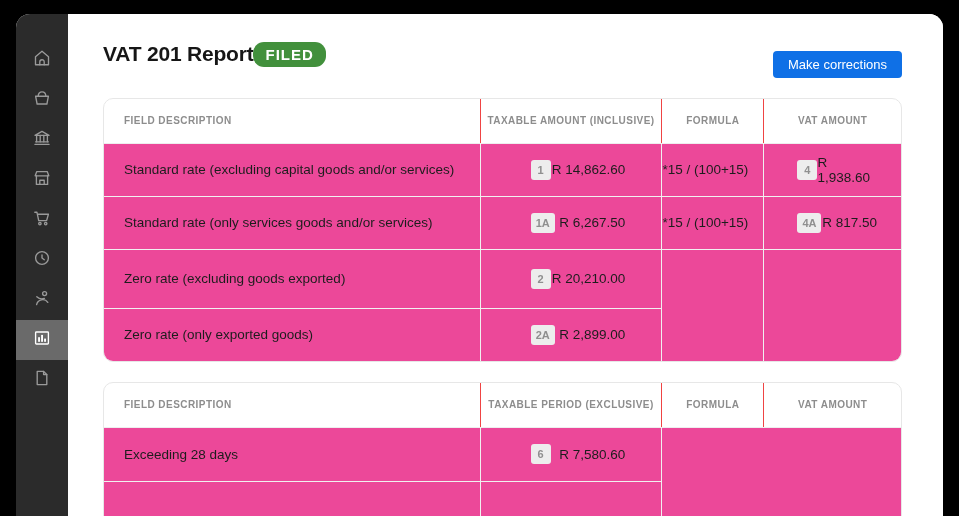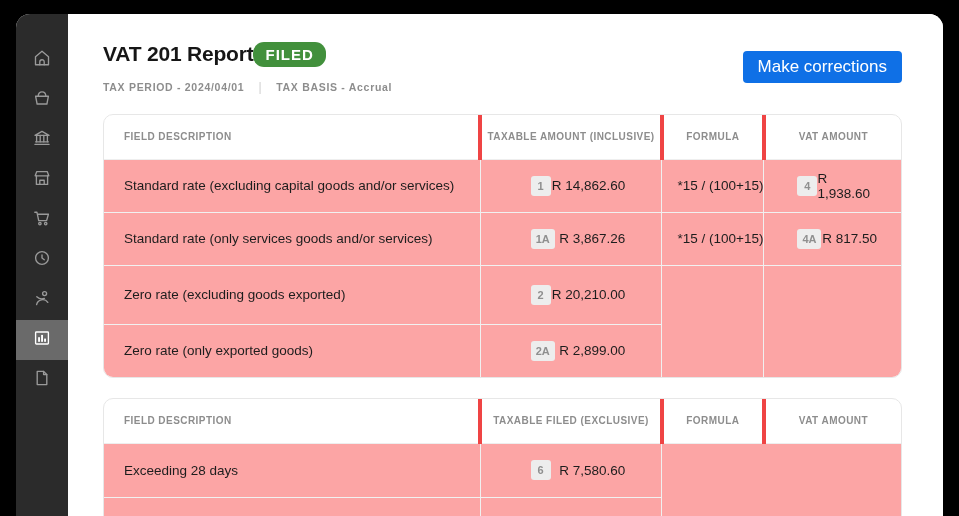--- a/index.html
+++ b/index.html
@@ -54,66 +54,66 @@
     margin-top: 13px;
     font-size: 10.5px; font-weight: 600; letter-spacing: 0.7px;
     color: #8d8d8d;
     display: flex; align-items: center; gap: 14px;
   }
   .sub-divider { color: #cfcfcf; font-weight: 400; font-size: 12px; }
   .primary-btn {
     margin-top: 9px;
     background: #0f70e6; color: #fff;
     border: none; border-radius: 4px;
-    font-size: 17px; padding: 6px 15px;
+    font-size: 13px; padding: 6px 15px;
     font-family: inherit;
     cursor: pointer;
   }
 
   
   .card {
     margin-top: 20px;
     border: 1px solid #e7e7e7;
     border-radius: 10px;
     overflow: hidden;
     background: #fff;
   }
   table { width: 100%; border-collapse: collapse; table-layout: fixed; }
   th {
     height: 44px;
     font-size: 10px; font-weight: 600; letter-spacing: 0.45px;
     color: #8d8d8d; text-align: center;
-    border-right: 4px solid #ef4444;
+    border-right: 1px solid #ef4444;
     border-bottom: 1px solid #eeeeee;
     padding: 0;
   }
   th.desc-col { text-align: left; padding-left: 20px; }
   td {
     height: 53px;
     font-size: 13.5px; color: #1d1d1d;
     border-right: 1px solid #f0f0f0;
     border-bottom: 1px solid #f1f1f1;
     padding: 0;
-    background: #fca5a5;
+    background: #ec4899;
   }
   .col-last { border-right: none; }
   .row-last { border-bottom: none; }
   td.desc-cell { padding-left: 20px; text-align: left; }
   .amt-wrap { display: flex; align-items: center; justify-content: space-between; padding: 0 36px 0 50px; }
   .vat-wrap { display: flex; align-items: center; justify-content: space-between; padding: 0 24px 0 33px; }
   .box-badge {
     min-width: 20px; height: 20px;
     background: #ededed; color: #8f8f8f;
     border-radius: 3px;
     font-size: 11px; font-weight: 600;
     display: inline-flex; align-items: center; justify-content: center;
     padding: 0 5px;
   }
   .amt-val { color: #1d1d1d; }
-  td.formula-cell { text-align: right; }
+  td.formula-cell { text-align: left; }
 </style>
 </head>
 <body>
 
 <div class="frame">
   <div class="app-window">
 
     <nav class="sidebar">
       <div class="side-item">
         <span><svg viewBox="0 0 20 20">
@@ -176,25 +176,20 @@
         </svg></span>
       </div>
     </nav>
 
     <main class="main">
       <div class="header-row">
         <div>
           <div class="title-row">
             <h1 class="page-title">VAT 201 Report</h1>
             <span class="filed-badge">FILED</span>
-          </div>
-          <div class="subtitle">
-            <span>TAX PERIOD - 2024/04/01</span>
-            <span class="sub-divider">|</span>
-            <span>TAX BASIS - Accrual</span>
           </div>
         </div>
         <button class="primary-btn">Make corrections</button>
       </div>
 
       <div class="card">
         <table>
           <colgroup>
             <col style="width:47.2%">
               <col style="width:22.8%">
@@ -224,21 +219,21 @@
                   <span class="box-badge">4</span>
                   <span class="amt-val">R 1,938.60</span>
                 </div>
               </td>
             </tr>
             <tr>
               <td class="desc-cell">Standard rate (only services goods and/or services)</td>
               <td>
                 <div class="amt-wrap">
                   <span class="box-badge">1A</span>
-                  <span class="amt-val">R 3,867.26</span>
+                  <span class="amt-val">R 6,267.50</span>
                 </div>
               </td>
               <td class="formula-cell">*15 / (100+15)</td>
               <td class="col-last">
                 <div class="vat-wrap">
                   <span class="box-badge">4A</span>
                   <span class="amt-val">R 817.50</span>
                 </div>
               </td>
             </tr>
@@ -270,21 +265,21 @@
         <table>
           <colgroup>
             <col style="width:47.2%">
               <col style="width:22.8%">
               <col style="width:12.8%">
               <col style="width:17.2%">
           </colgroup>
           <thead>
             <tr>
               <th class="desc-col">FIELD DESCRIPTION</th>
-              <th>TAXABLE FILED (EXCLUSIVE)</th>
+              <th>TAXABLE PERIOD (EXCLUSIVE)</th>
               <th>FORMULA</th>
               <th class="col-last">VAT AMOUNT</th>
             </tr>
           </thead>
           <tbody>
             <tr>
               <td class="desc-cell" style="height:54px">Exceeding 28 days</td>
               <td>
                 <div class="amt-wrap">
                   <span class="box-badge">6</span>

